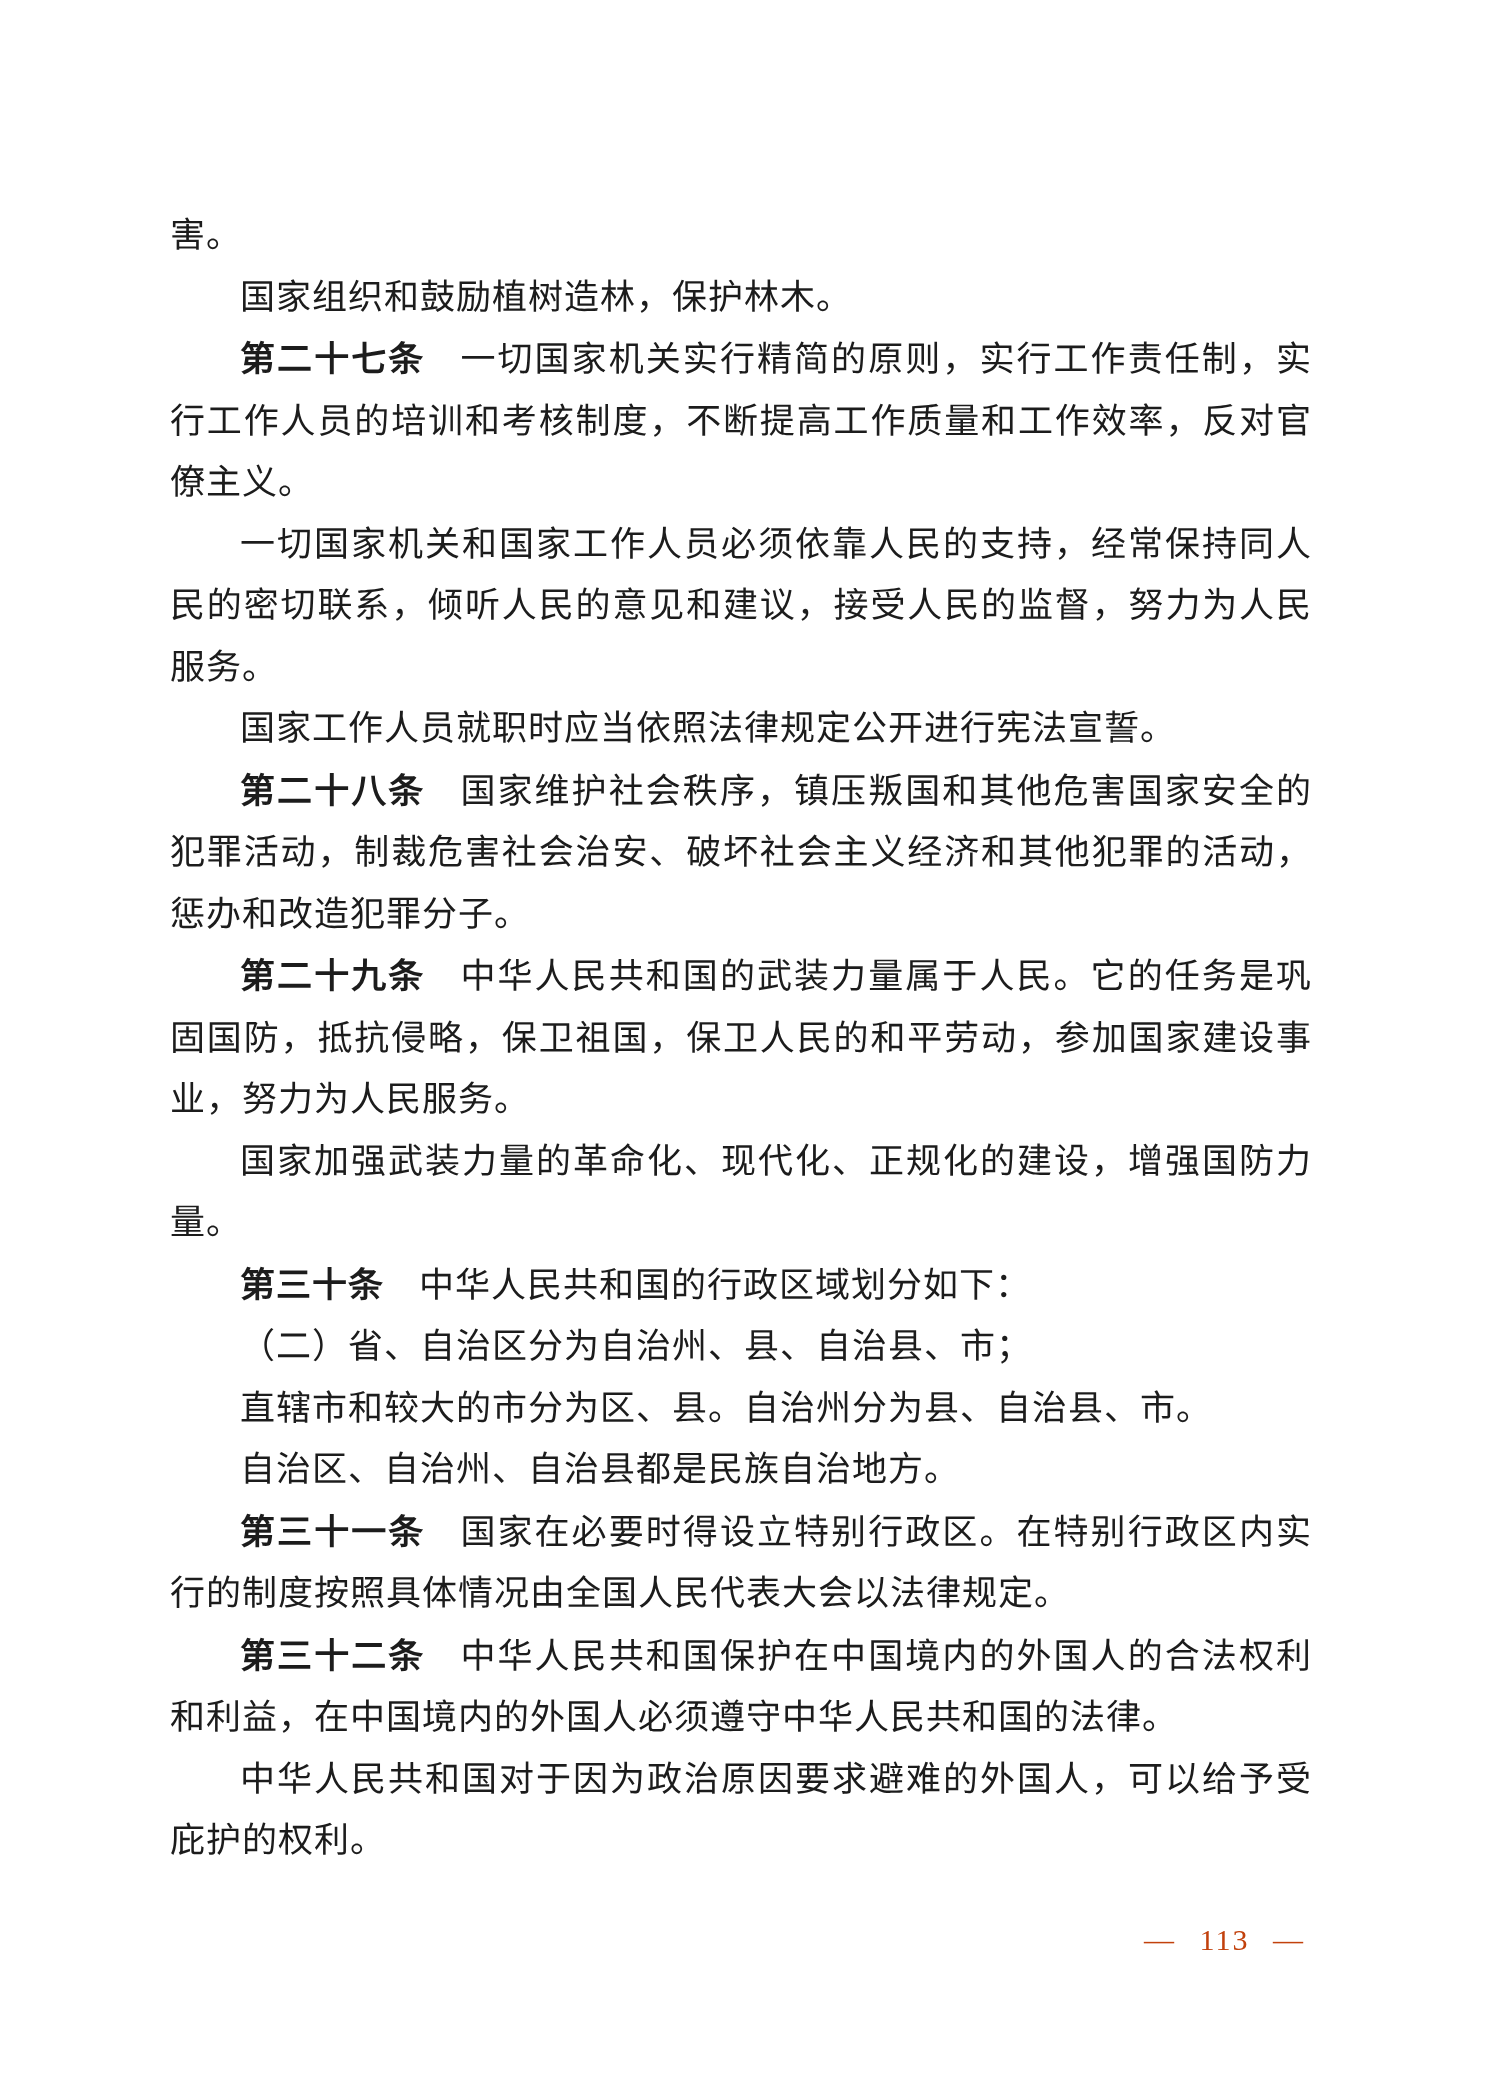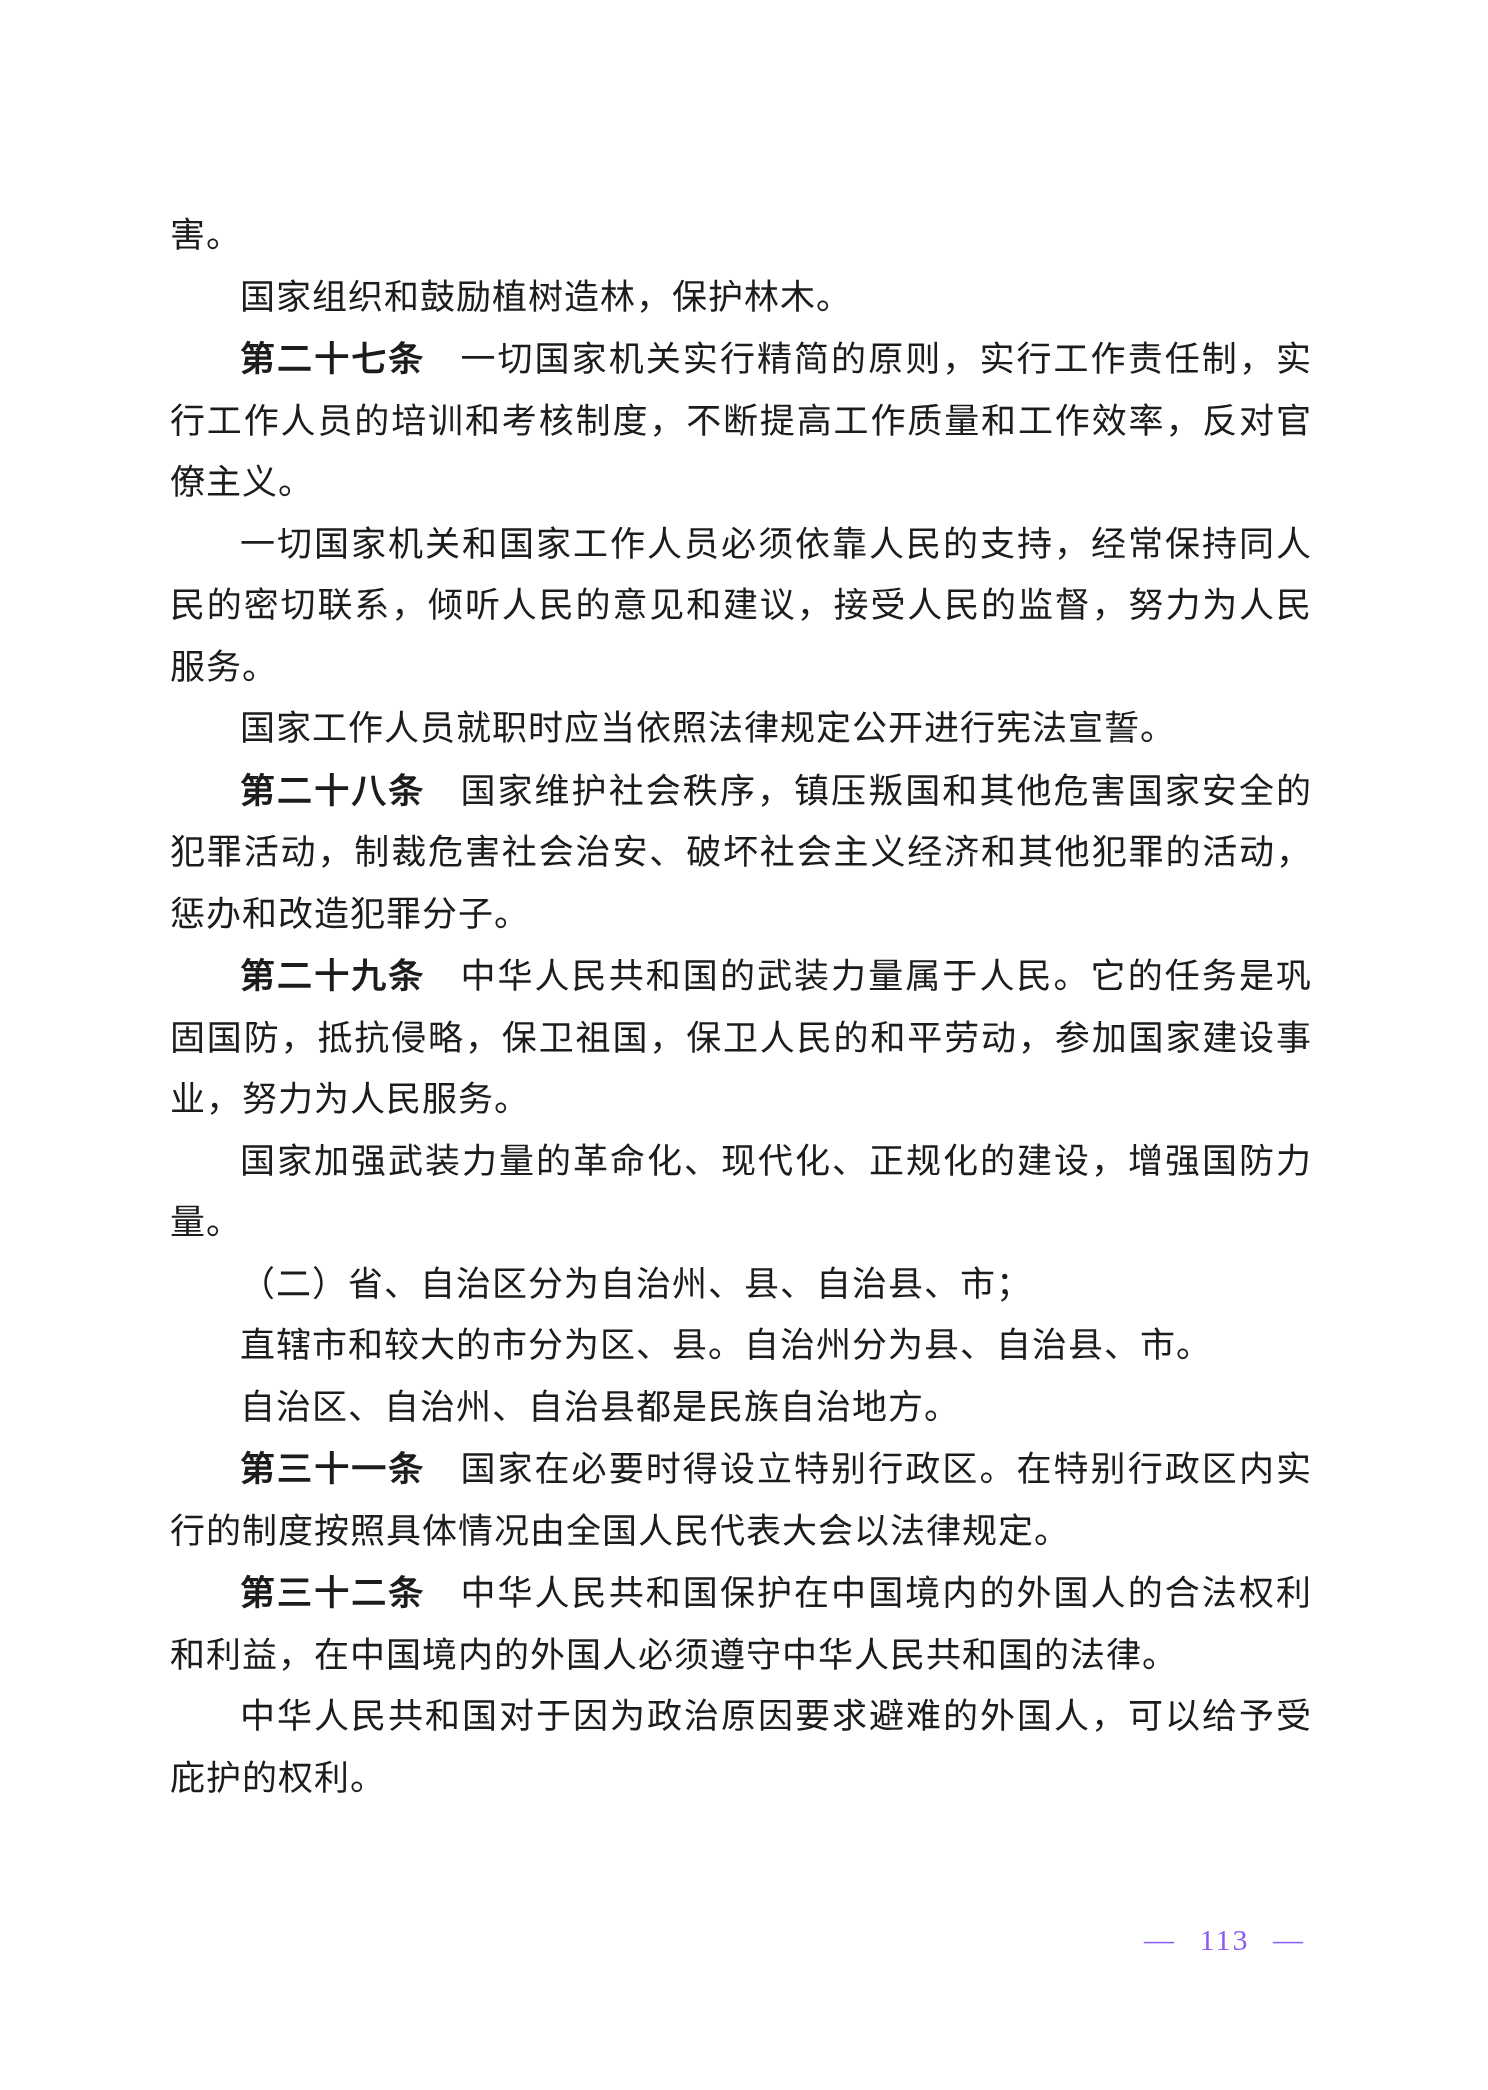--- a/index.html
+++ b/index.html
@@ -41,37 +41,38 @@
     margin-right: 1em;
   }
   .footer {
     position: absolute;
     top: 1922px;
     right: 183px;
     font-size: 30px;
     line-height: 36px;
     letter-spacing: 2px;
     word-spacing: 14px;
-    color: #8b5cf6;
+    color: #c2410c;
     font-family: "Liberation Serif", "DejaVu Serif", serif;
   }
 </style>
 </head>
 <body>
 
 <div class="page">
   <div class="text-block">
       <p><span>害。</span></p>
       <p class="indent"><span>国家组织和鼓励植树造林，保护林木。</span></p>
       <p class="indent"><span class="term">第二十七条</span><span>一切国家机关实行精简的原则，实行工作责任制，实行工作人员的培训和考核制度，不断提高工作质量和工作效率，反对官僚主义。</span></p>
       <p class="indent"><span>一切国家机关和国家工作人员必须依靠人民的支持，经常保持同人民的密切联系，倾听人民的意见和建议，接受人民的监督，努力为人民服务。</span></p>
       <p class="indent"><span>国家工作人员就职时应当依照法律规定公开进行宪法宣誓。</span></p>
       <p class="indent"><span class="term">第二十八条</span><span>国家维护社会秩序，镇压叛国和其他危害国家安全的犯罪活动，制裁危害社会治安、破坏社会主义经济和其他犯罪的活动，惩办和改造犯罪分子。</span></p>
       <p class="indent"><span class="term">第二十九条</span><span>中华人民共和国的武装力量属于人民。它的任务是巩固国防，抵抗侵略，保卫祖国，保卫人民的和平劳动，参加国家建设事业，努力为人民服务。</span></p>
       <p class="indent"><span>国家加强武装力量的革命化、现代化、正规化的建设，增强国防力量。</span></p>
+      <p class="indent"><span class="term">第三十条</span><span>中华人民共和国的行政区域划分如下：</span></p>
       <p class="indent"><span>（二）省、自治区分为自治州、县、自治县、市；</span></p>
       <p class="indent"><span>直辖市和较大的市分为区、县。自治州分为县、自治县、市。</span></p>
       <p class="indent"><span>自治区、自治州、自治县都是民族自治地方。</span></p>
       <p class="indent"><span class="term">第三十一条</span><span>国家在必要时得设立特别行政区。在特别行政区内实行的制度按照具体情况由全国人民代表大会以法律规定。</span></p>
       <p class="indent"><span class="term">第三十二条</span><span>中华人民共和国保护在中国境内的外国人的合法权利和利益，在中国境内的外国人必须遵守中华人民共和国的法律。</span></p>
       <p class="indent"><span>中华人民共和国对于因为政治原因要求避难的外国人，可以给予受庇护的权利。</span></p>
     </div>
   <div class="footer">
     <span>— 113 —</span>
   </div>

